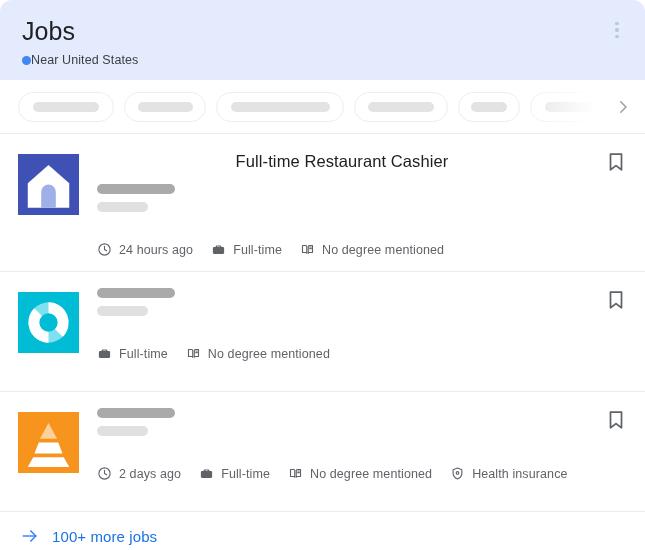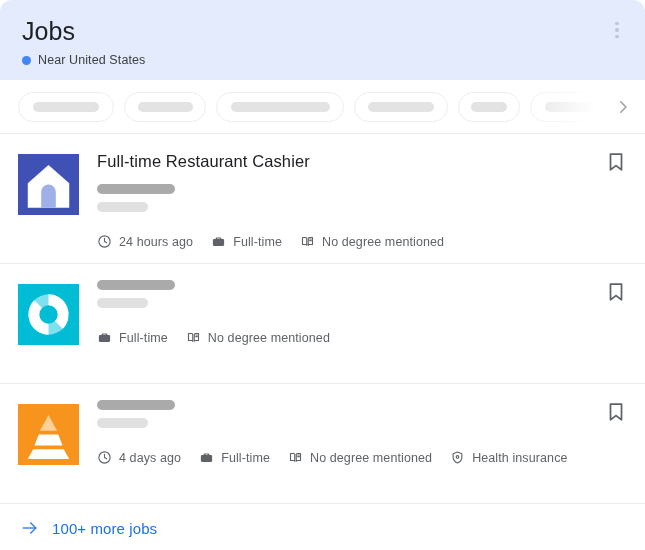--- a/index.html
+++ b/index.html
@@ -34,21 +34,20 @@
   .header-title {
     font-size: 25px;
     font-weight: 400;
     color: #202124;
     letter-spacing: .1px;
     line-height: 30px;
   }
   .header-sub {
     display: flex;
     align-items: center;
-    gap: 7px;
     margin-top: 7px;
   }
   .loc-dot {
     width: 9px;
     height: 9px;
     border-radius: 50%;
     background: #4285f4;
     flex: 0 0 auto;
   }
   .header-sub-text {
@@ -122,21 +121,21 @@
     display: flex;
     align-items: center;
     justify-content: center;
     cursor: pointer;
     background: #fff;
     height: 100%;
     z-index: 2;
   }
 
   
-  .job-list { flex: 1 1 auto; }
+  .job-list { flex: 1 1 auto; text-align: center; }
 
   .job-item {
     display: flex;
     padding: 16px 18px 14px 18px;
     border-bottom: 1px solid #ebebeb;
     position: relative;
     cursor: pointer;
     min-height: 120px;
   }
   .job-logo {
@@ -164,21 +163,21 @@
     border-radius: 6px;
     height: 10px;
   }
   .skel-1 { width: 78px; background: #aaaaaa; margin-bottom: 8px; }
   .skel-2 { width: 51px; background: #e0e0e0; }
 
   .meta-row {
     display: flex;
     align-items: center;
     gap: 18px;
-    margin-top: 22px;
+    margin-top: 30px;
     flex-wrap: nowrap;
   }
   .meta {
     display: flex;
     align-items: center;
     gap: 7px;
     color: #5f6368;
     font-size: 12.5px;
     letter-spacing: .1px;
     white-space: nowrap;
@@ -339,21 +338,21 @@
         </svg>
         <div class="job-body">
           <div class="skel skel-1"></div>
           <div class="skel skel-2"></div>
           <div class="meta-row">
             <div class="meta">
               <svg width="15" height="15" viewBox="0 0 24 24" fill="none" stroke="#5f6368" stroke-width="1.8" stroke-linecap="round" stroke-linejoin="round">
                 <circle cx="12" cy="12" r="9"></circle>
                 <polyline points="12 7 12 12 15.5 14"></polyline>
               </svg>
-              <span>4 days ago</span>
+              <span>2 days ago</span>
             </div>
             <div class="meta">
               <svg width="15" height="15" viewBox="0 0 24 24" fill="#5f6368" stroke="none" stroke-width="1.8" stroke-linecap="round" stroke-linejoin="round">
                 <path d="M9 5.5h6a1.6 1.6 0 0 1 1.6 1.6V8h2.6A1.8 1.8 0 0 1 21 9.8v7.4a1.8 1.8 0 0 1-1.8 1.8H4.8A1.8 1.8 0 0 1 3 17.2V9.8A1.8 1.8 0 0 1 4.8 8h2.6V7.1A1.6 1.6 0 0 1 9 5.5zm.9 2.5h4.2v-.8H9.9V8z"></path>
               </svg>
               <span>Full-time</span>
             </div>
             <div class="meta">
               <svg width="15" height="15" viewBox="0 0 24 24" fill="none" stroke="#5f6368" stroke-width="1.8" stroke-linecap="round" stroke-linejoin="round">
                 <path d="M4 5.5h5.2a1.6 1.6 0 0 1 1.6 1.6v11a1.3 1.3 0 0 0-1.3-1.3H4z"></path>

